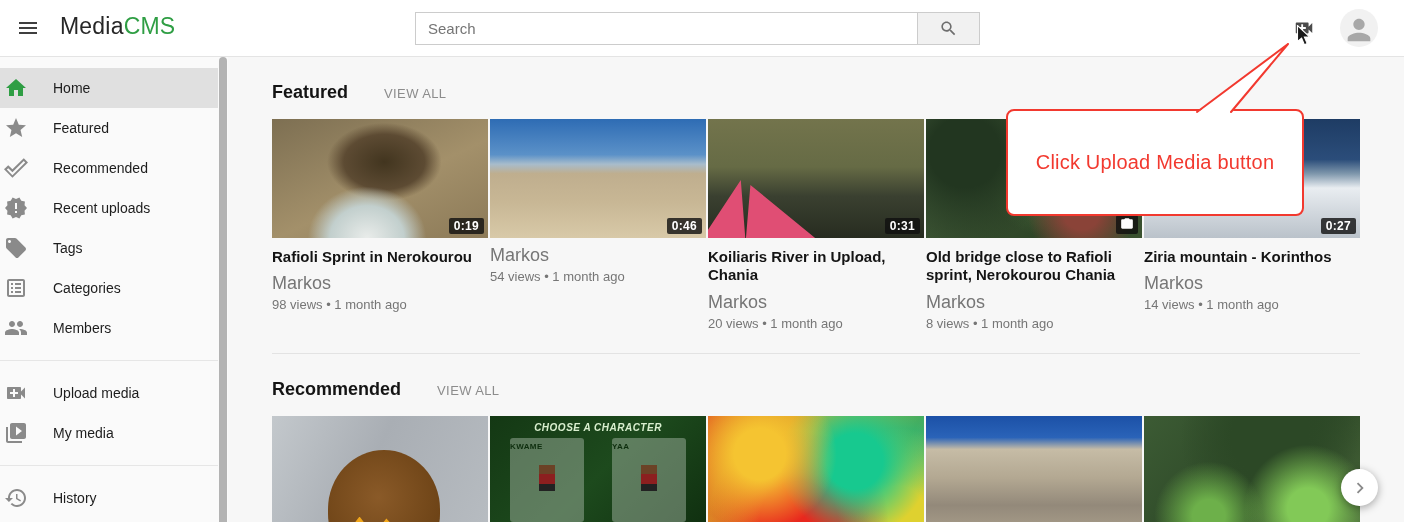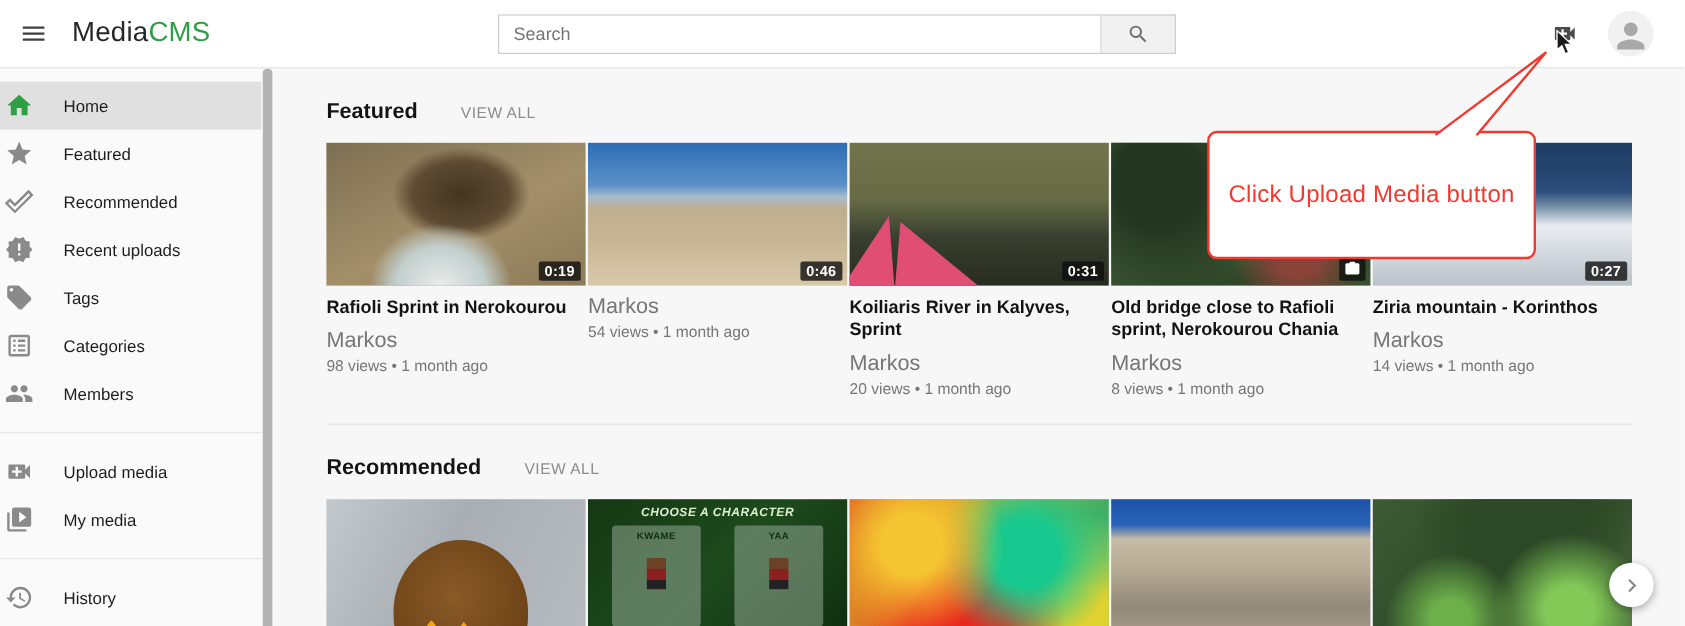--- a/index.html
+++ b/index.html
@@ -79,42 +79,42 @@
     #1e3c64 0%, #2b4d7a 34%, #7f97ac 46%, #e9edf1 58%, #d2d8de 78%, #bac2ca 100%); }
   .thumb-pumpkin { background: linear-gradient(115deg, #c3c8cc, #a9aeb4 45%, #b7bcc1); }
   .thumb-pumpkin::after { content:""; position:absolute; left:26%; bottom:-28%; width:112px; height:118px;
     background:radial-gradient(circle at 45% 40%, #8a5a28, #6d4316 70%); border-radius:50% 50% 46% 46%; }
   .thumb-pumpkin::before { content:""; position:absolute; left:34%; bottom:0; width:64px; height:18px; z-index:1;
     background:#f2a71b; clip-path:polygon(0 100%, 22% 0, 44% 100%, 64% 10%, 86% 100%, 100% 55%, 100% 100%); }
   .thumb-game { background: linear-gradient(135deg, #143814, #1d4a1d 50%, #0f2e0f); }
   .g-head { position:absolute; top:6px; left:0; right:0; text-align:center; font-size:10px; font-weight:700;
     font-style:italic; color:#d9efcf; letter-spacing:.5px; }
   .g-panel { position:absolute; top:22px; width:74px; height:84px; background:rgba(160,178,160,.5);
-    border-radius:3px; text-align:center; }
+    border-radius:3px; text-align:left; }
   .g-panel.left { left:20px; } .g-panel.right { right:20px; }
   .g-name { margin-top:4px; font-size:8px; font-weight:700; color:#0e2e0e; letter-spacing:.4px; }
   .g-sprite { width:16px; height:26px; margin:14px auto 0; background:linear-gradient(to bottom,#6b4226 34%,#8c1f1f 34% 72%,#222 72%); }
   .g-btn { position:absolute; bottom:-14px; left:50%; transform:translateX(-50%); background:#2e8b2e; color:#fff;
     font-size:8px; font-weight:700; padding:2px 8px; border-radius:2px; }
   .thumb-rainbow { background:
     radial-gradient(circle at 24% 32%, #f5c431 0 14%, rgba(245,196,49,0) 42%),
     radial-gradient(circle at 68% 38%, #17c98f 0 17%, rgba(23,201,143,0) 46%),
     radial-gradient(circle at 42% 88%, #e8281e 0 24%, rgba(232,40,30,0) 55%),
     radial-gradient(circle at 88% 82%, #dfd12f 0 13%, rgba(223,209,47,0) 40%),
     linear-gradient(120deg, #e0531f, #d8b02a 40%, #44ad60 75%, #2bbf9a); }
   .thumb-mountain { background: linear-gradient(to bottom,
     #1c51a7 0%, #2a63b8 18%, #c6bca6 28%, #b3a892 52%, #93897a 75%, #aba08c 100%); }
   .thumb-leaves { background:
     radial-gradient(circle at 76% 78%, #82c957 0 11%, rgba(130,201,87,0) 34%),
     radial-gradient(circle at 30% 84%, #6db04a 0 9%, rgba(109,176,74,0) 30%),
     radial-gradient(circle at 58% 18%, #2c4826 0 24%, rgba(44,72,38,0) 56%),
     linear-gradient(130deg, #3c5b34, #2c4726 55%, #4a683b); }
 
   
-  .callout { position:absolute; left:1006px; top:109px; width:274px; height:107px; z-index:10;
+  .callout { position:absolute; left:1006px; top:109px; width:298px; height:107px; z-index:10;
     background:#fff; border:2px solid #f2392f; border-radius:8px;
     display:flex; align-items:center; justify-content:center; }
   .callout-text { color:#f2392f; font-size:20px; letter-spacing:.2px; }
   .overlay-svg { position:absolute; left:0; top:0; width:1404px; height:522px; z-index:11; pointer-events:none; }
 
   
   .carousel-next { position:absolute; left:1341px; top:469px; width:37px; height:37px; border:none; border-radius:50%;
     background:#fff; box-shadow:0 2px 8px rgba(0,0,0,.35); cursor:pointer; z-index:6;
     display:flex; align-items:center; justify-content:center; }
   .carousel-next svg { width:22px; height:22px; fill:#8a8a8a; }
@@ -250,21 +250,21 @@
               <div class="thumb thumb-desert">
                 <span class="dur">0:46</span>
               </div>
               <div class="card-author">Markos</div>
               <div class="card-meta">54 views • 1 month ago</div>
             </div>
             <div class="card">
               <div class="thumb thumb-river">
                 <span class="dur">0:31</span>
               </div>
-              <div class="card-title">Koiliaris River in Kalyves, Sprint</div>
+              <div class="card-title">Koiliaris River in Upload, Chania</div>
               <div class="card-author">Markos</div>
               <div class="card-meta">20 views • 1 month ago</div>
             </div>
             <div class="card">
               <div class="thumb thumb-bridge">
                 <span class="dur cam"><svg viewBox="0 0 24 24">
                     <path d="M12 15.2a3.2 3.2 0 1 0 0-6.4 3.2 3.2 0 0 0 0 6.4zM9 2L7.17 4H4c-1.1 0-2 .9-2 2v12c0 1.1.9 2 2 2h16c1.1 0 2-.9 2-2V6c0-1.1-.9-2-2-2h-3.17L15 2H9z"></path>
                   </svg></span>
               </div>
               <div class="card-title">Old bridge close to Rafioli sprint, Nerokourou Chania</div>

